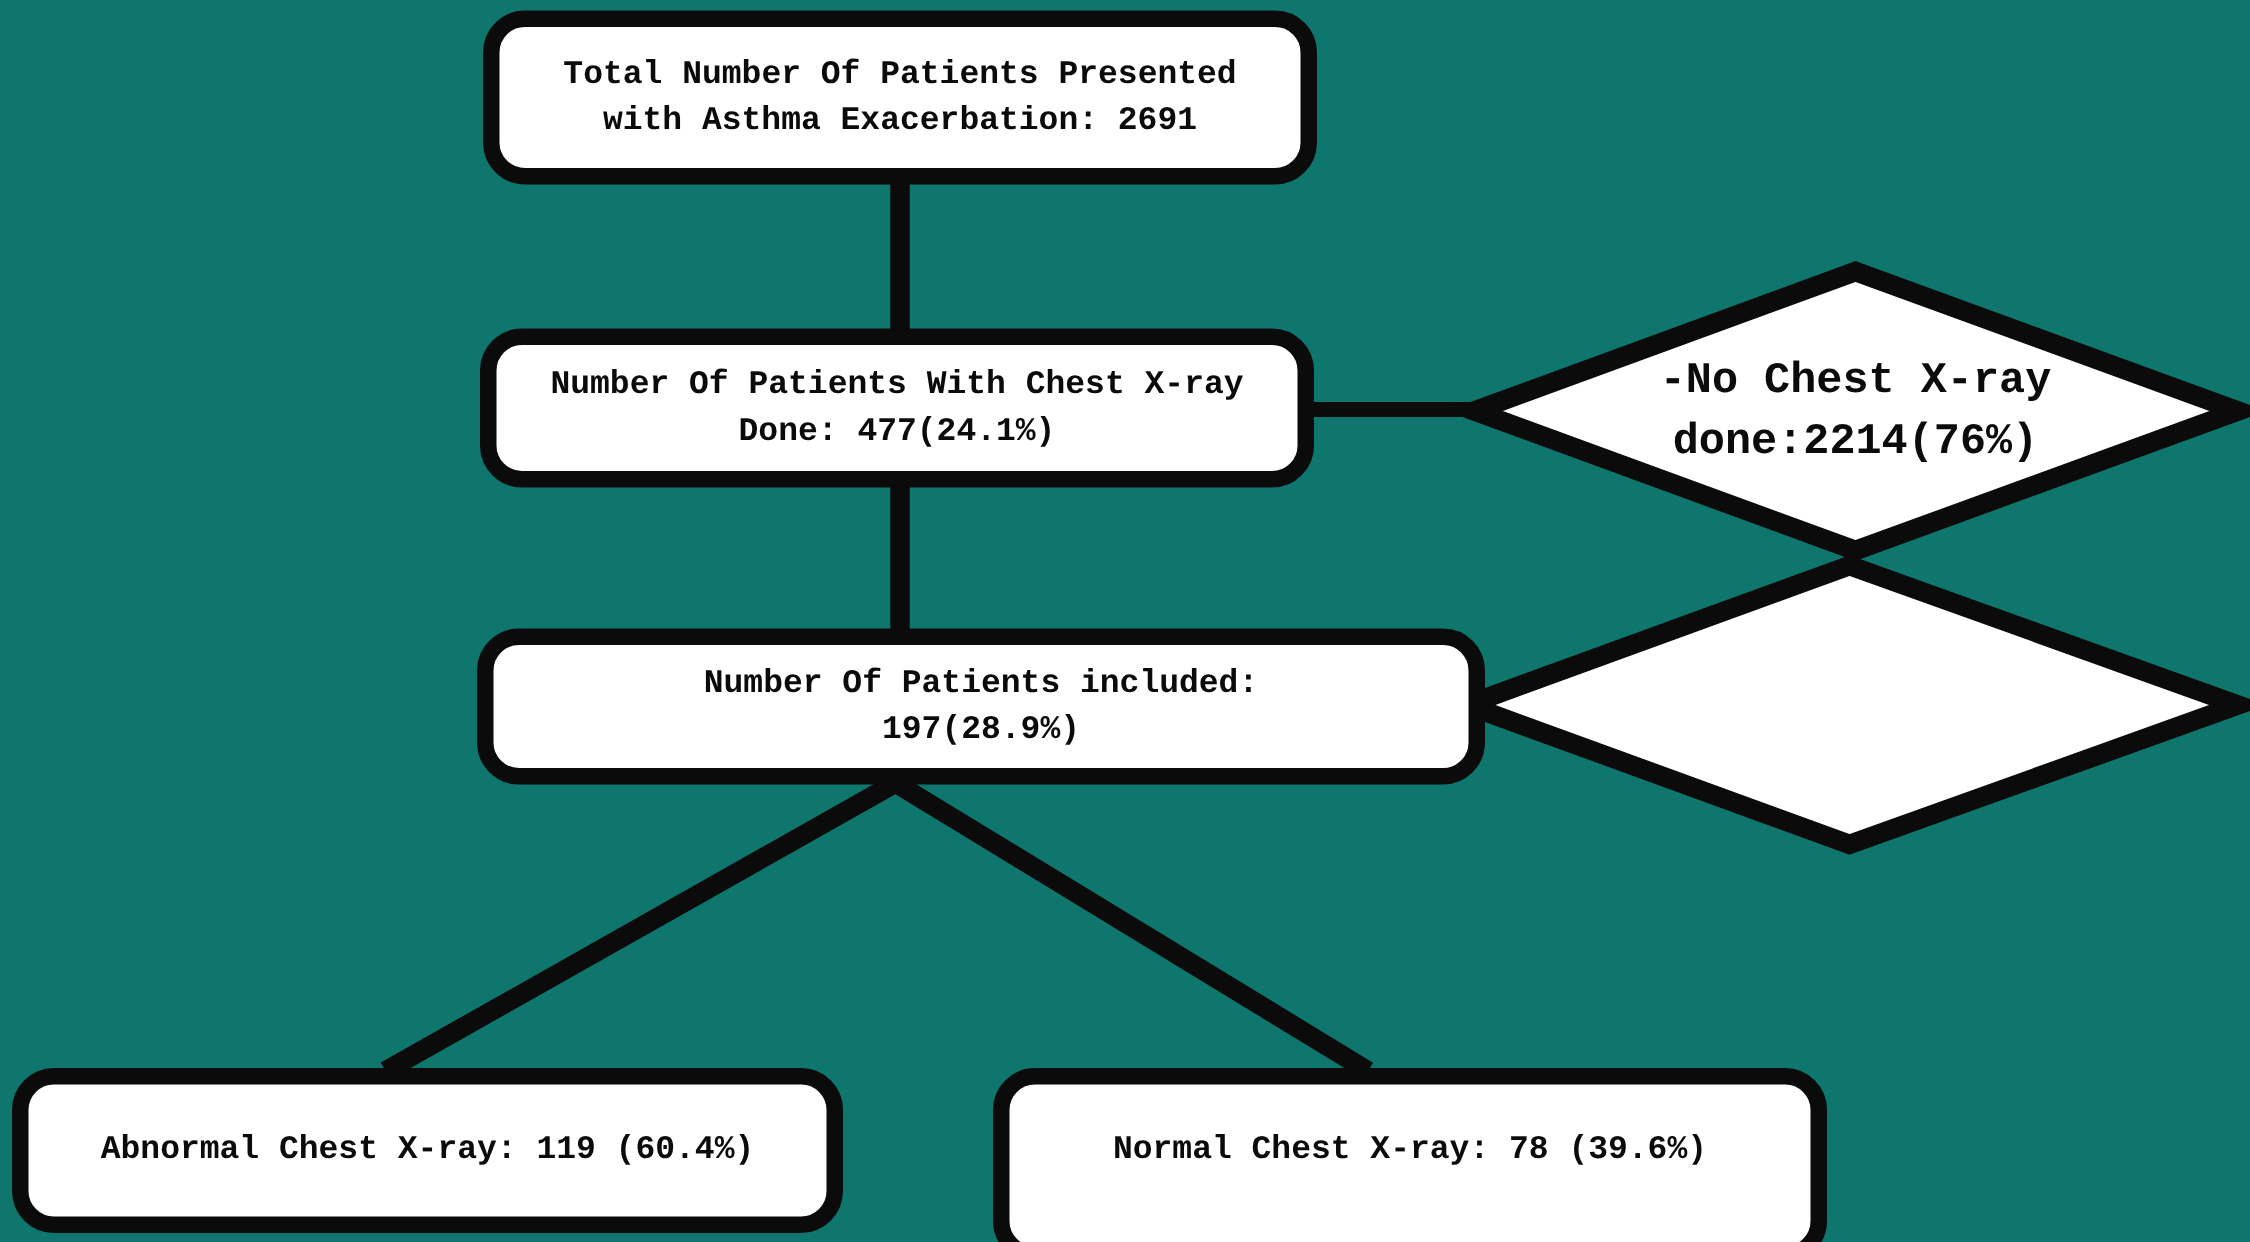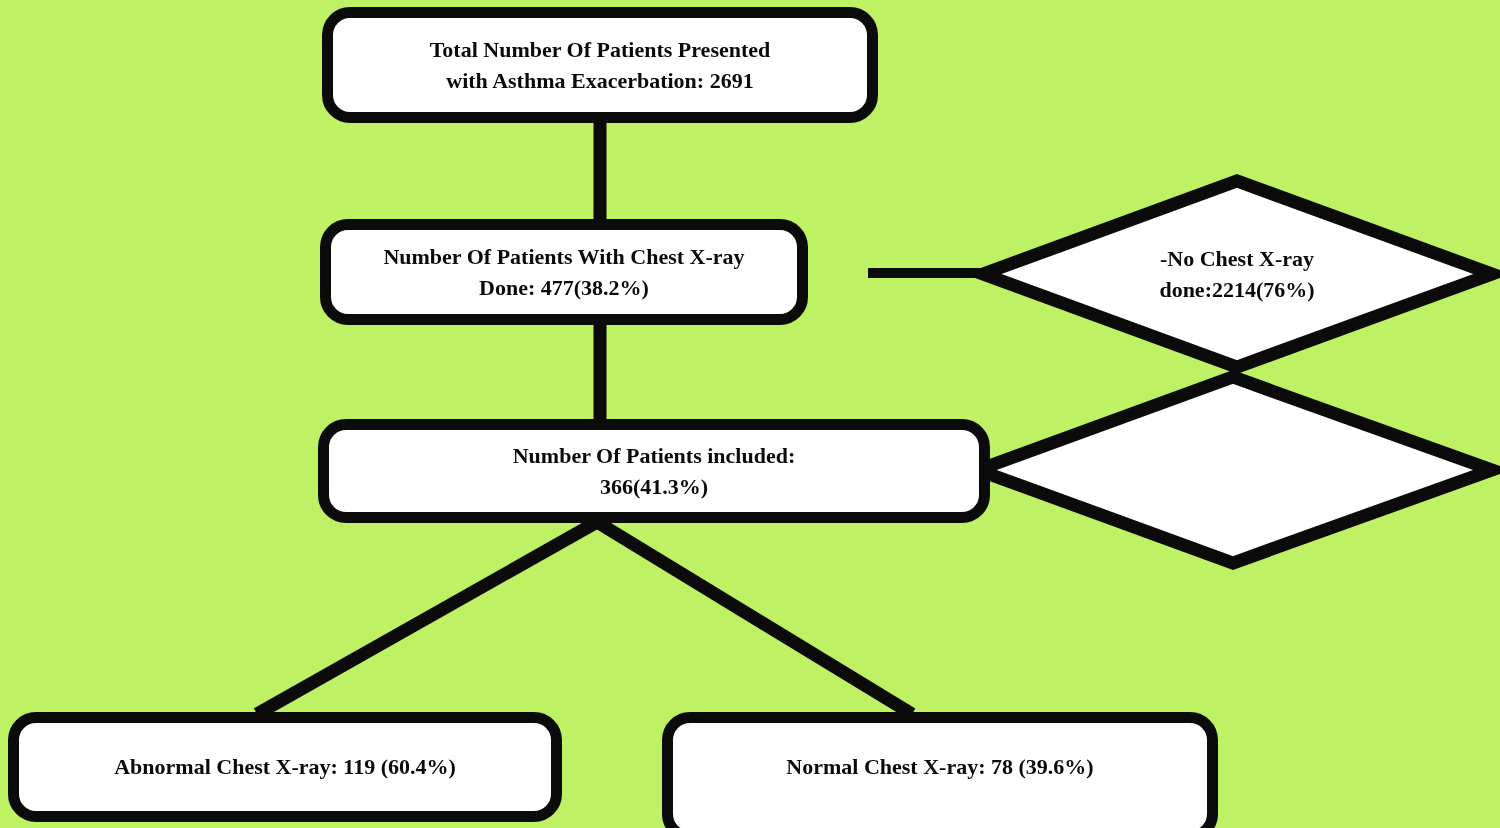--- a/index.html
+++ b/index.html
@@ -4,23 +4,23 @@
 <style>
   html, body {
     margin: 0;
     padding: 0;
     background: #ffffff;
   }
   .canvas {
     position: relative;
     width: 1500px;
     height: 828px;
-    background: #bef264;
+    background: #0f766e;
     overflow: hidden;
-    font-family: Liberation Serif, serif;
+    font-family: Liberation Mono, monospace;
   }
   .edges-svg {
     position: absolute;
     left: 0;
     top: 0;
     width: 1500px;
     height: 828px;
     z-index: 0;
   }
   .node {
@@ -35,34 +35,34 @@
     justify-content: center;
     text-align: center;
     color: #0b0b0b;
     font-weight: bold;
     font-size: 22px;
     line-height: 1.42;
     z-index: 1;
   }
   .node span { display: block; white-space: nowrap; }
   .node-total    { left: 322px; top: 7px;   width: 556px; height: 116px; }
-  .node-xray     { left: 320px; top: 219px; width: 488px; height: 106px; }
+  .node-xray     { left: 320px; top: 219px; width: 556px; height: 106px; }
   .node-included { left: 318px; top: 419px; width: 672px; height: 104px; }
   .node-abnormal { left: 8px;   top: 712px; width: 554px; height: 110px; }
   .node-normal   { left: 662px; top: 712px; width: 556px; height: 130px; padding-bottom: 20px; }
   .diamond-label {
     position: absolute;
     display: flex;
     flex-direction: column;
     align-items: center;
     justify-content: center;
     text-align: left;
     color: #0b0b0b;
     font-weight: bold;
-    font-size: 22px;
+    font-size: 29px;
     line-height: 1.42;
     z-index: 2;
     width: 380px;
     height: 100px;
   }
   .diamond-label span { display: block; white-space: nowrap; }
   .dlabel-noxray   { left: 1047px; top: 224px; }
   .dlabel-excluded { left: 1043px; top: 420px; }
 </style>
 </head>
@@ -83,26 +83,26 @@
     <polygon points="978,470 1233,377 1492,470 1233,563" fill="#ffffff" stroke="#0b0b0b" stroke-width="13" stroke-linejoin="miter"></polygon>
   </svg>
 
   <div class="node node-total">
     <span>Total Number Of Patients Presented</span>
     <span>with Asthma Exacerbation: 2691</span>
   </div>
 
   <div class="node node-xray">
     <span>Number Of Patients With Chest X-ray</span>
-    <span>Done: 477(38.2%)</span>
+    <span>Done: 477(24.1%)</span>
   </div>
 
   <div class="node node-included">
     <span>Number Of Patients included:</span>
-    <span>366(41.3%)</span>
+    <span>197(28.9%)</span>
   </div>
 
   <div class="node node-abnormal">
     <span>Abnormal Chest X-ray: 119 (60.4%)</span>
   </div>
 
   <div class="node node-normal">
     <span>Normal Chest X-ray: 78 (39.6%)</span>
   </div>
 

